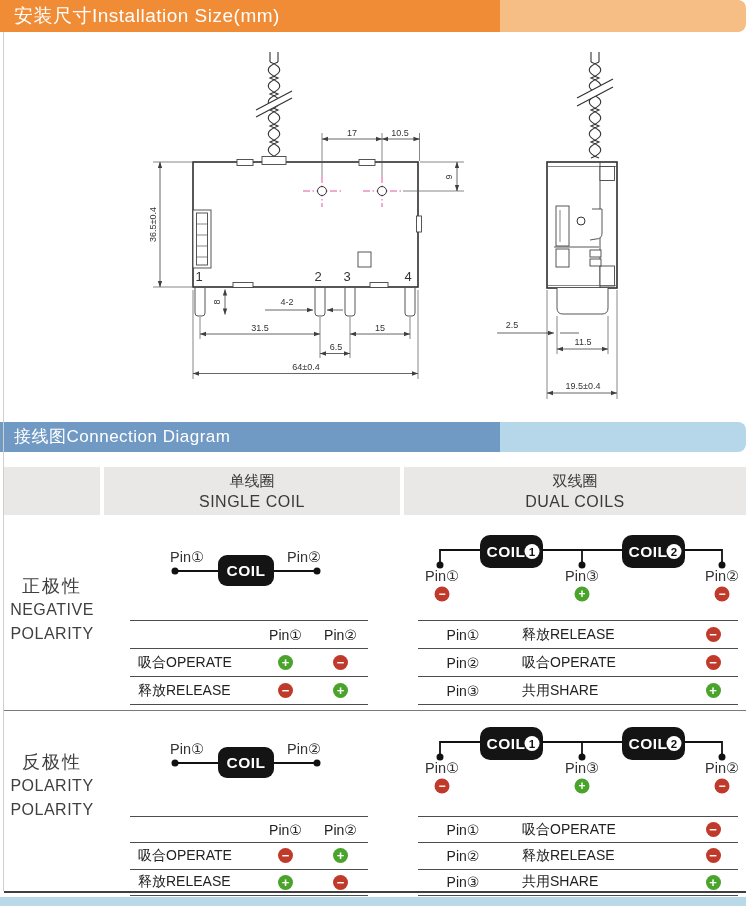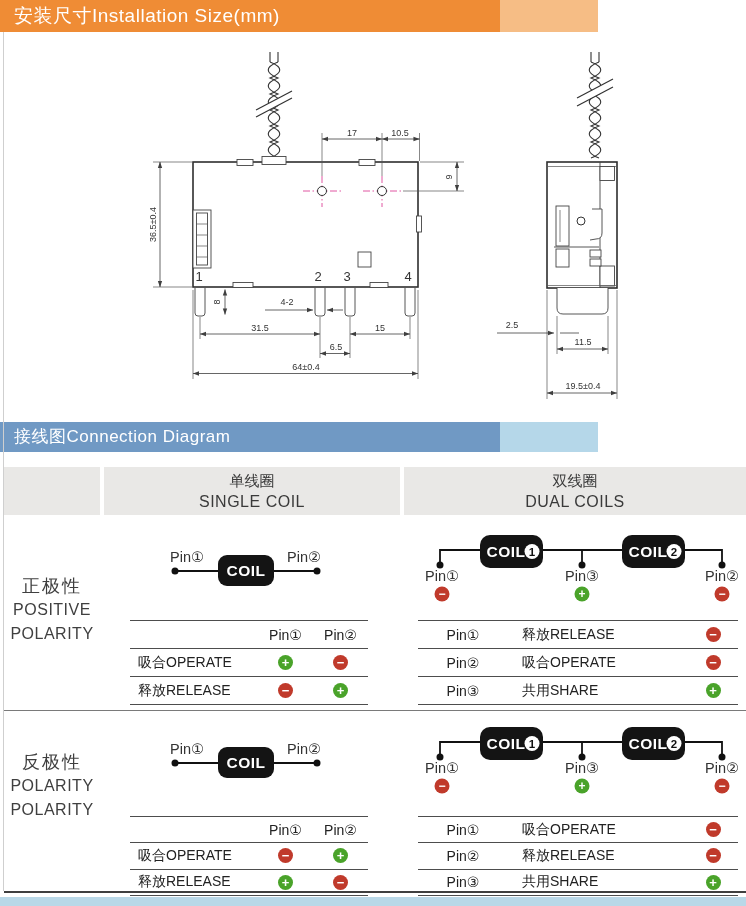--- a/index.html
+++ b/index.html
@@ -1,19 +1,19 @@
 <!DOCTYPE html>
 <html><head>
 <meta charset="utf-8">
 <style>
   html,body{margin:0;padding:0;background:#fff;}
   #page{position:relative;width:746px;height:906px;background:#fff;overflow:hidden;
         font-family:"Liberation Sans","DejaVu Sans",sans-serif;color:#333;}
   
-  .bar{position:absolute;left:0;width:598px;}
+  .bar{position:absolute;left:0;width:746px;border-radius:8px;}
   .bar-orange{top:0;height:32px;background:#f6bd85;}
   .bar-orange .bar-dark{position:absolute;left:0;top:0;width:500px;height:32px;background:#ef8c35;}
   .bar-blue{top:422px;height:30px;background:#b5d7e9;}
   .bar-blue .bar-dark{position:absolute;left:0;top:0;width:500px;height:30px;background:#7099c4;}
   .bar-title{position:absolute;left:14px;top:0;color:#fff;letter-spacing:.5px;white-space:nowrap;}
   .bar-orange .bar-title{font-size:19px;line-height:32px;}
   .bar-blue .bar-title{font-size:17px;line-height:30px;text-align:right;}
   
   .left-border{position:absolute;left:3px;top:32px;width:1px;height:859px;background:#cfcfcf;}
   .section-sep{position:absolute;left:4px;right:0;top:710px;border-top:1.5px solid #7a7a7a;}
@@ -236,21 +236,21 @@
     <div class="zh">双线圈</div>
     <div class="en">DUAL COILS</div>
   </div>
   <div class="hcell" style="left:104px;width:296px;">
     <div class="zh">单线圈</div>
     <div class="en">SINGLE COIL</div>
   </div>
 
   <div class="pol" style="top:574px;">
     <div class="zh">正极性</div>
-    <div class="en">POSITIVE</div>
+    <div class="en">NEGATIVE</div>
     <div class="en">POLARITY</div>
   </div>
 
   <svg class="diag" style="left:130px;top:543px;" width="238" height="50" viewBox="0 0 238 50">
     <text class="pin-label" x="57" y="19">Pin①</text>
     <text class="pin-label" x="174" y="19">Pin②</text>
     <line class="dwire" x1="45" y1="28" x2="88" y2="28"></line>
     <line class="dwire" x1="144" y1="28" x2="187" y2="28"></line>
     <circle class="ddot" cx="45" cy="28" r="3.5"></circle>
     <circle class="ddot" cx="187" cy="28" r="3.5"></circle>

